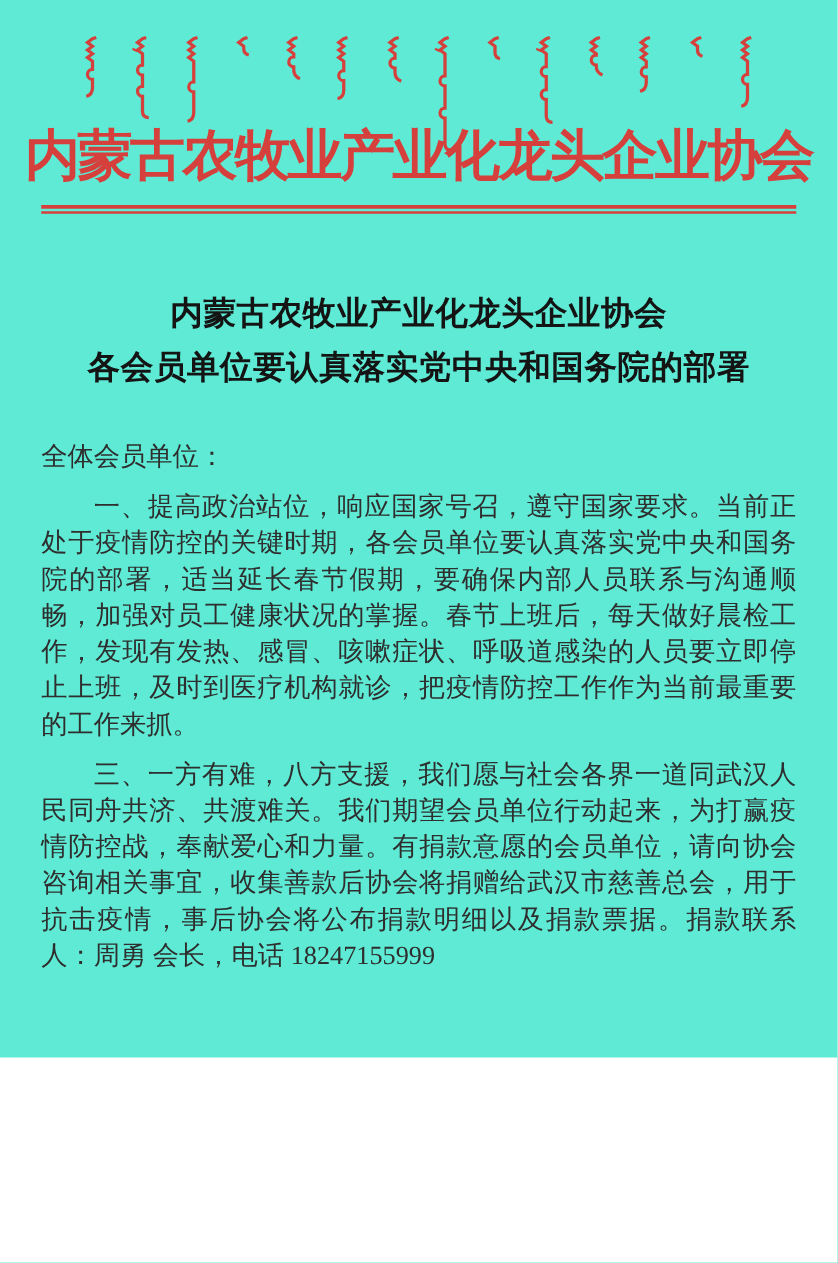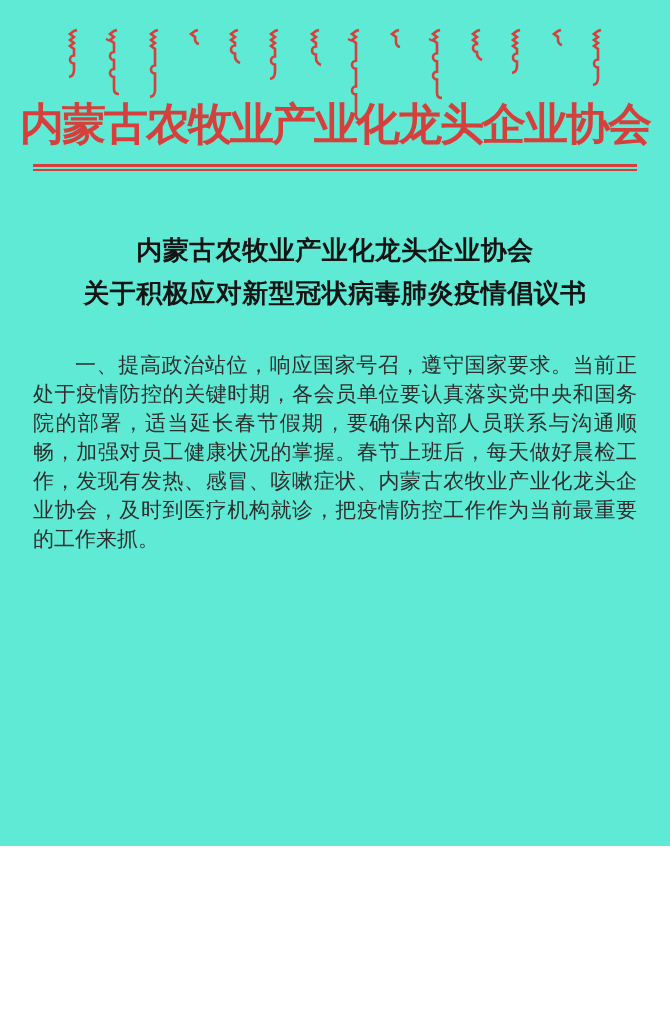--- a/index.html
+++ b/index.html
@@ -121,23 +121,25 @@
       </div>
 
     <h1 class="org-title">内蒙古农牧业产业化龙头企业协会</h1>
 
     <div class="red-rule"></div>
   </header>
 
   <main>
     <h2 class="doc-title">
       <span>内蒙古农牧业产业化龙头企业协会</span><br>
-      <span>关于积极应对新型冠状病毒肺炎疫情倡议书</span>
+      <span>各会员单位要认真落实党中央和国务院的部署</span>
     </h2>
 
     <div class="content">
+      <p class="salutation">全体会员单位：</p>
 
-      <p class="para">一、提高政治站位，响应国家号召，遵守国家要求。当前正处于疫情防控的关键时期，各会员单位要认真落实党中央和国务院的部署，适当延长春节假期，要确保内部人员联系与沟通顺畅，加强对员工健康状况的掌握。春节上班后，每天做好晨检工作，发现有发热、感冒、咳嗽症状、内蒙古农牧业产业化龙头企业协会，及时到医疗机构就诊，把疫情防控工作作为当前最重要的工作来抓。</p>
+      <p class="para">一、提高政治站位，响应国家号召，遵守国家要求。当前正处于疫情防控的关键时期，各会员单位要认真落实党中央和国务院的部署，适当延长春节假期，要确保内部人员联系与沟通顺畅，加强对员工健康状况的掌握。春节上班后，每天做好晨检工作，发现有发热、感冒、咳嗽症状、呼吸道感染的人员要立即停止上班，及时到医疗机构就诊，把疫情防控工作作为当前最重要的工作来抓。</p>
+      <p class="para">三、一方有难，八方支援，我们愿与社会各界一道同武汉人民同舟共济、共渡难关。我们期望会员单位行动起来，为打赢疫情防控战，奉献爱心和力量。有捐款意愿的会员单位，请向协会咨询相关事宜，收集善款后协会将捐赠给武汉市慈善总会，用于抗击疫情，事后协会将公布捐款明细以及捐款票据。捐款联系人：周勇 会长，电话 18247155999</p>
 
     </div>
   </main>
 
 </div>
 
 </body></html>

